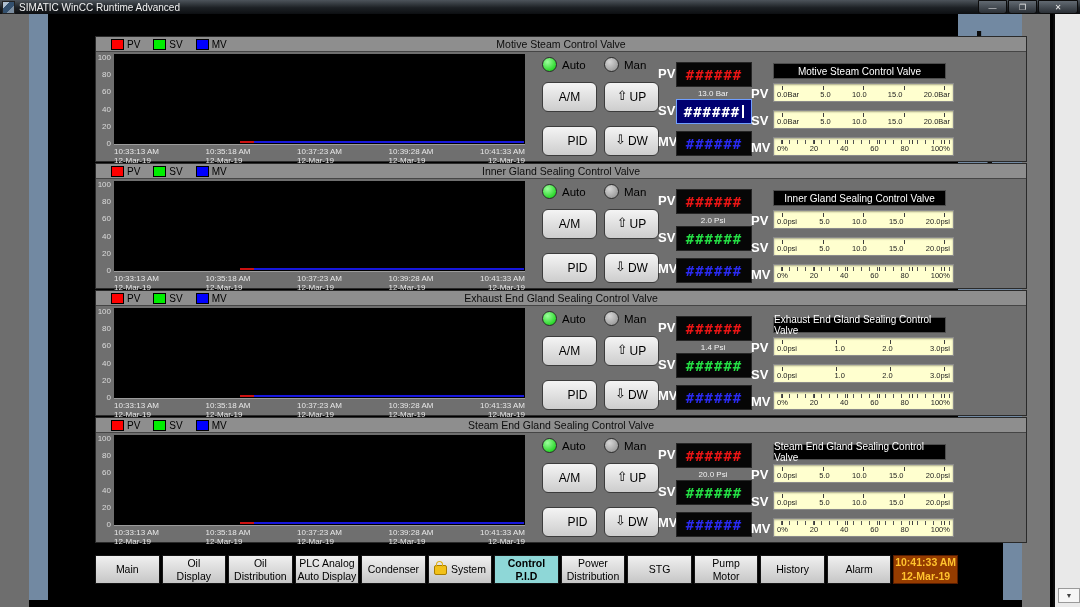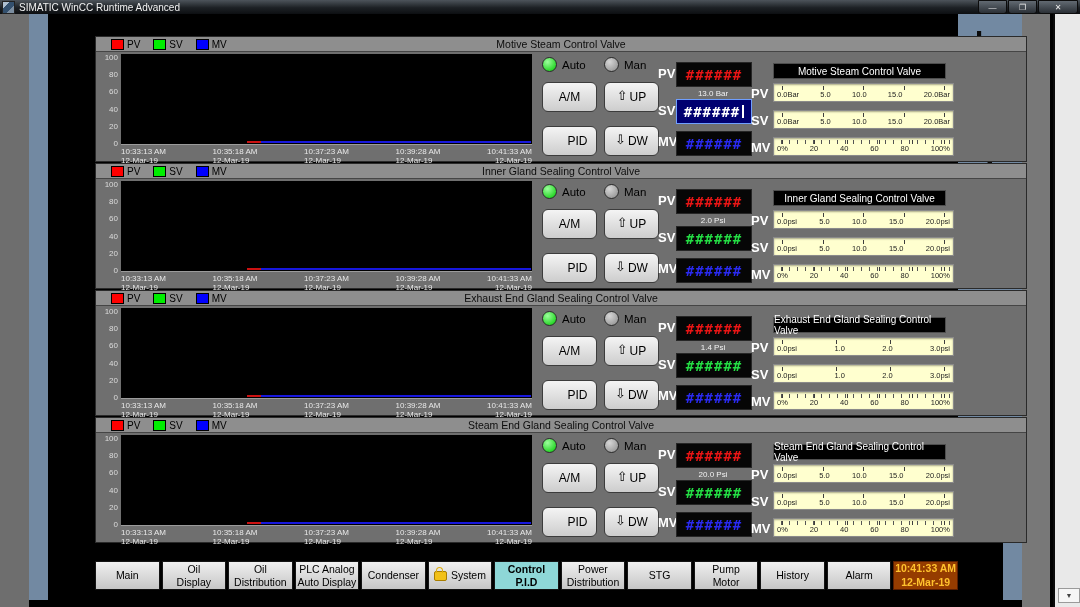--- a/index.html
+++ b/index.html
@@ -38,21 +38,21 @@
   .panel{width:932px;height:126px;margin-bottom:1px;background:#6f6f6f;border:1px solid #2a2a2a;box-sizing:border-box;}
   .phead{height:14px;background:#8e8e8e;position:relative;display:flex;align-items:center;border-bottom:1px solid #454545;}
   .legend{display:flex;gap:13px;margin-left:15px;position:relative;z-index:2;}
   .lg{display:flex;align-items:center;gap:3px;font-size:10px;color:#000;}
   .sq{width:11px;height:9px;border:1px solid #000;display:inline-block;}
   .sq.c-pv{background:#ff0000;} .sq.c-sv{background:#00ee00;} .sq.c-mv{background:#0000ff;}
   .ptitle{position:absolute;left:0;right:0;text-align:center;font-size:10.5px;color:#0d0d0d;}
   .pbody{position:relative;height:110px;}
 
   
-  .chart{position:absolute;left:9px;top:2px;width:428px;height:108px;}
+  .chart{position:absolute;left:2px;top:2px;width:428px;height:108px;}
   .ylabels{position:absolute;left:0;top:0;width:15px;height:90px;}
   .ylabels span{position:absolute;right:2px;font-size:8px;color:#dcdcdc;transform:translateY(-50%);}
   .yt0{top:3px;}.yt1{top:20px;}.yt2{top:37px;}.yt3{top:55px;}.yt4{top:72px;}.yt5{top:89px;}
   .plot{position:absolute;left:16px;top:0;width:411px;height:90px;background:#000;border-bottom:1px solid #9b9b9b;}
   .mvline{position:absolute;left:34%;right:1px;bottom:1px;height:2px;background:#1717dd;}
   .pvseg{position:absolute;left:30.6%;width:3.4%;bottom:1px;height:2px;background:#cc1111;}
   .xlabels{position:absolute;left:16px;top:93px;width:411px;display:flex;justify-content:space-between;}
   .xl{font-size:8px;color:#e8e8e8;line-height:1.15;text-align:left;}
   .xl:first-child{text-align:left;} .xl:last-child{text-align:right;}
 
@@ -90,21 +90,21 @@
     box-shadow:inset 0 1px 2px rgba(0,0,0,.35);box-sizing:border-box;}
   .g-pv{top:31px;} .g-sv{top:58px;} .g-mv{top:85px;}
   .ticks{display:flex;justify-content:space-between;height:6px;padding:2px 8px 0;box-sizing:border-box;}
   .tick{width:1px;height:4px;background:#3d3d3d;}
   .gauge.minor .ticks{background:repeating-linear-gradient(to right,transparent 0 7px,#555 7px 8px);
     background-size:100% 4px;background-position:0 2px;background-repeat:no-repeat;}
   .glabels{display:flex;justify-content:space-between;padding:1px 3px 0;line-height:1;}
   .glbl{font-size:7.5px;color:#1d1d1d;text-align:center;}
 
   
-  #nav{display:flex;gap:2px;height:29px;margin-top:18px;}
+  #nav{display:flex;gap:2px;height:29px;margin-top:12px;}
   .nbtn{flex:1;background:linear-gradient(#f0f0f0,#c6c6c6);border:1px solid #141414;color:#000;
     display:flex;flex-direction:column;align-items:center;justify-content:center;
     font-size:10.5px;line-height:1.15;font-family:"Liberation Sans",sans-serif;padding:0;}
   .nbtn.active{background:#8ed7d7;font-weight:bold;}
   .navrow{display:flex;align-items:center;gap:4px;}
   .lock{width:11px;height:8px;background:#f2c118;border:1px solid #a97e00;border-radius:2px;position:relative;display:inline-block;}
   .lock::before{content:"";position:absolute;left:1.5px;top:-5px;width:5px;height:5px;
     border:1.5px solid #e0b010;border-bottom:none;border-radius:4px 4px 0 0;}
   .clock{flex:1;background:#953c00;border:1px solid #5a1d00;color:#ffc22d;font-weight:bold;font-size:10.5px;
     display:flex;flex-direction:column;align-items:center;justify-content:center;line-height:1.25;}

